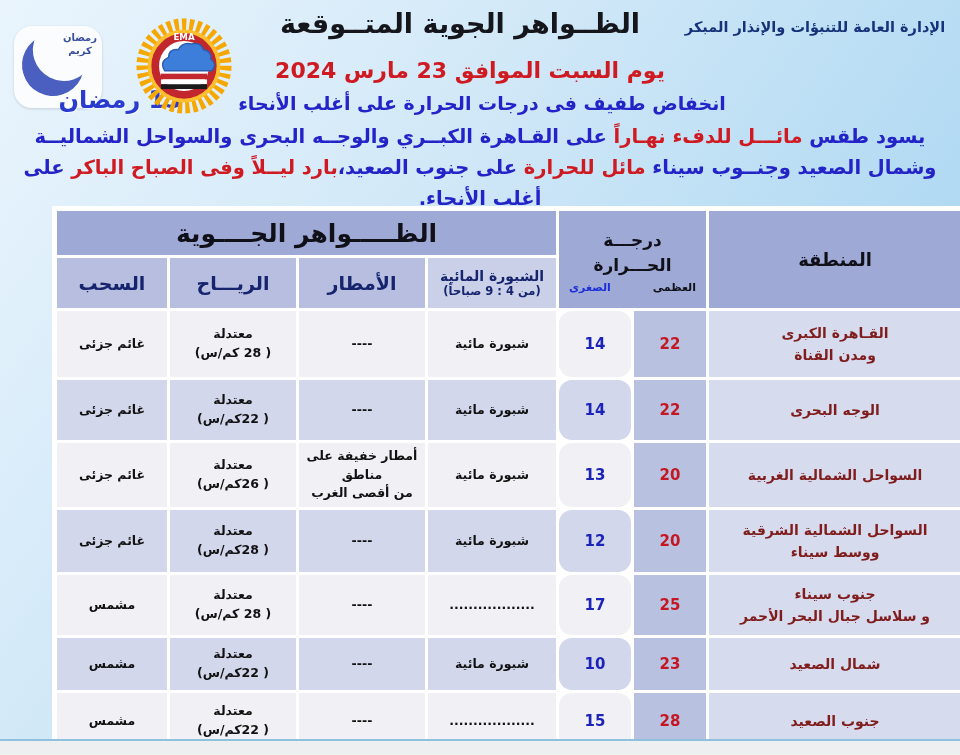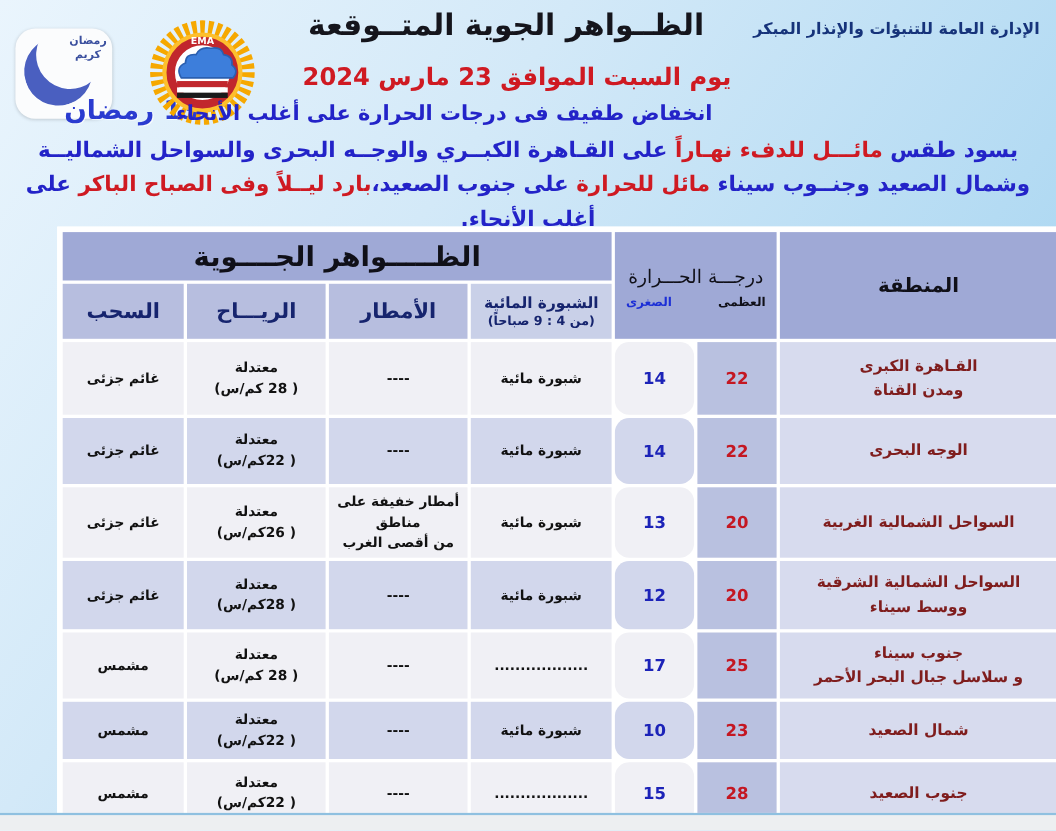--- a/index.html
+++ b/index.html
@@ -20,33 +20,33 @@
     color:#3a4f9e;text-align:center;line-height:1.25;}
   .ramadan-label{left:2px;top:86px;width:180px;font-size:24px;font-weight:700;color:#2a3bd0;
     text-shadow:1px 1px 0 rgba(255,255,255,.7);text-align:right;}
   .ema-logo{left:136px;top:18px;width:96px;height:96px;}
 
   .main-title{left:240px;top:8px;width:440px;text-align:center;font-size:27px;font-weight:700;
     color:#15151c;letter-spacing:-.5px;}
   .authority{left:676px;top:16px;width:278px;text-align:center;font-size:14.5px;font-weight:700;
     color:#16337a;line-height:1.55;}
   .date-line{left:180px;top:58px;width:580px;text-align:center;font-size:22px;font-weight:700;color:#cf1a22;}
-  .highlight-line{left:160px;top:92px;width:620px;text-align:left;font-size:19px;font-weight:700;color:#2323c8;}
+  .highlight-line{left:172px;top:92px;width:620px;text-align:center;font-size:19px;font-weight:700;color:#2323c8;}
   .summary{left:6px;top:121px;width:948px;text-align:center;font-size:19.5px;font-weight:700;line-height:1.6;}
   .summary .blue{color:#2323c8;}
   .summary .red{color:#cf1a22;}
 
   
   table.wx{position:absolute;left:52px;top:206px;width:898px;border-collapse:separate;border-spacing:3px;
     background:#fff;border:2px solid #fff;table-layout:fixed;}
   table.wx td{text-align:center;vertical-align:middle;padding:0 4px;}
 
   .h-region{background:#9fa9d6;font-size:18px;font-weight:700;color:#101018;}
   .h-temp{background:#9fa9d6;color:#101018;padding:0;}
-  .h-temp-title{font-size:17px;font-weight:400;line-height:1.5;margin-top:6px;}
+  .h-temp-title{font-size:17px;font-weight:700;line-height:1.5;margin-top:6px;}
   .h-temp-sub{display:flex;justify-content:space-between;padding:2px 6px 4px;font-size:11px;font-weight:700;}
   .h-temp-sub .max-lbl{color:#101018;}
   .h-temp-sub .min-lbl{color:#1c2fd6;}
   .h-phen{background:#9fa9d6;font-size:25px;font-weight:700;color:#101018;}
   .h-sub{background:#b7bedf;font-size:19px;font-weight:700;color:#16246e;}
   .h-fog{background:#c9d0e8;margin-top:16px;}
   .h-fog .fog-l1{font-size:14px;font-weight:700;color:#16246e;}
   .h-fog .fog-l2{font-size:11.5px;font-weight:700;color:#16246e;}
 
   tr.r-light td{background:#f0f0f5;}

